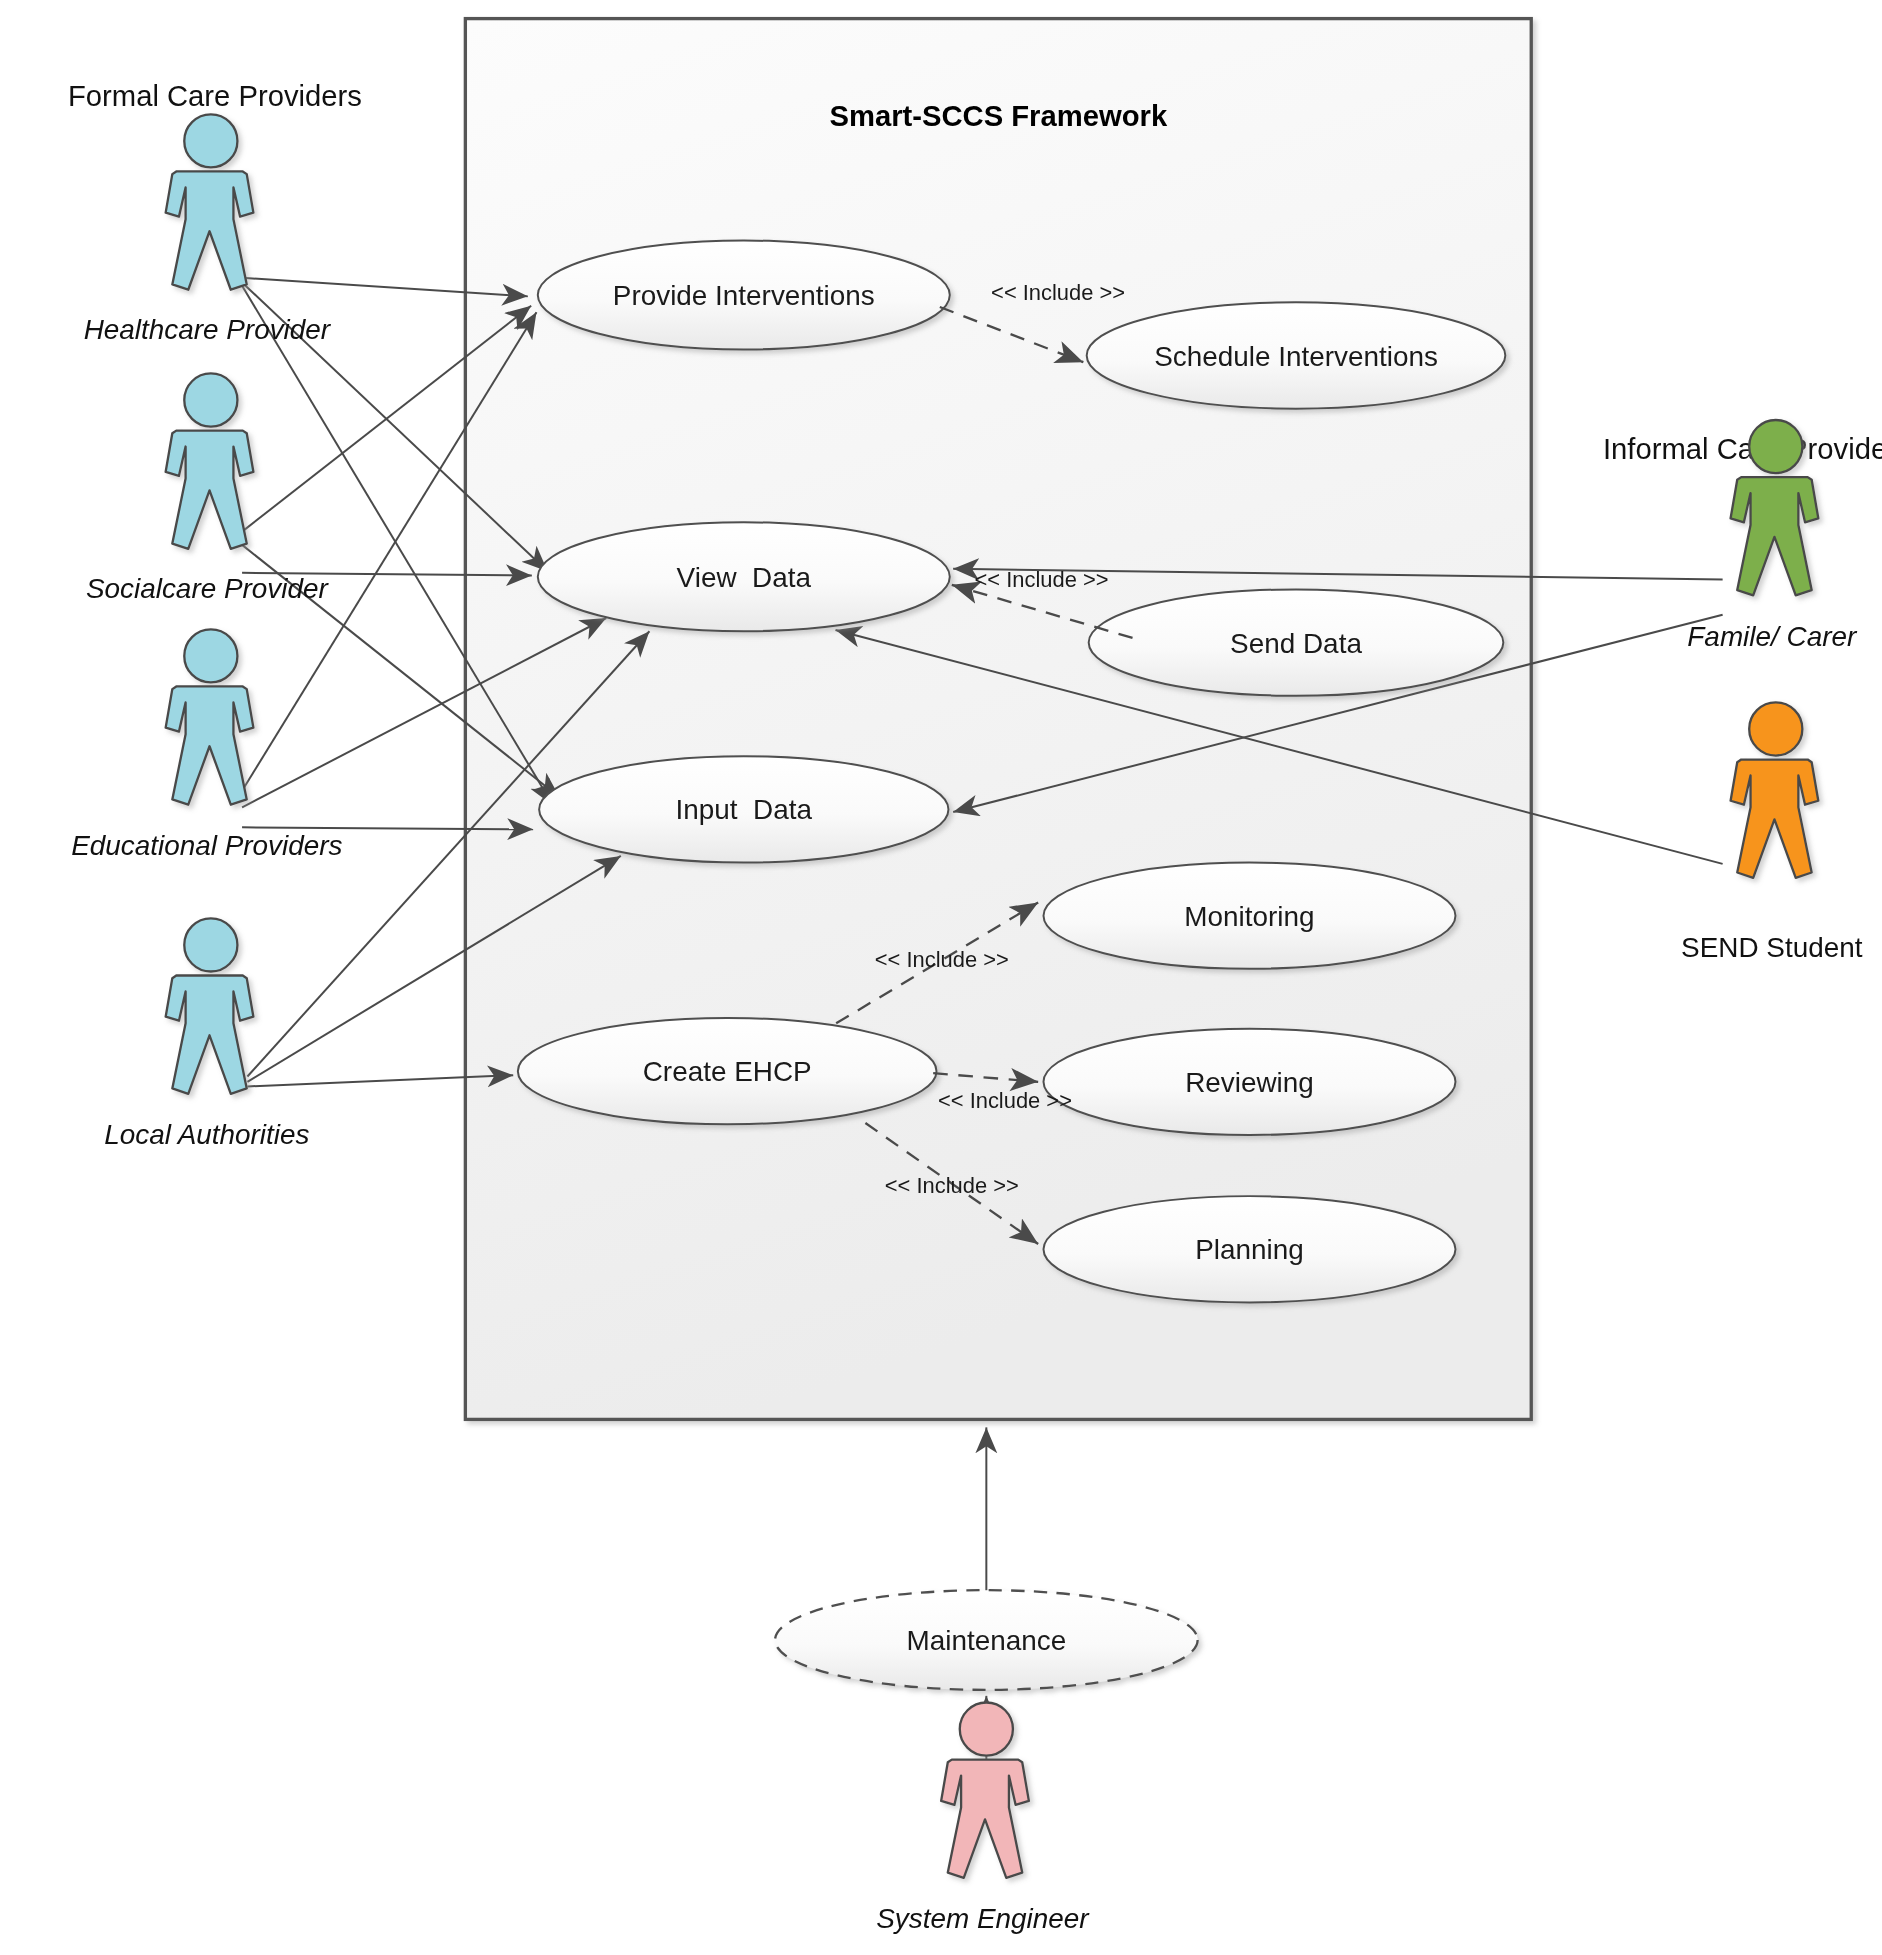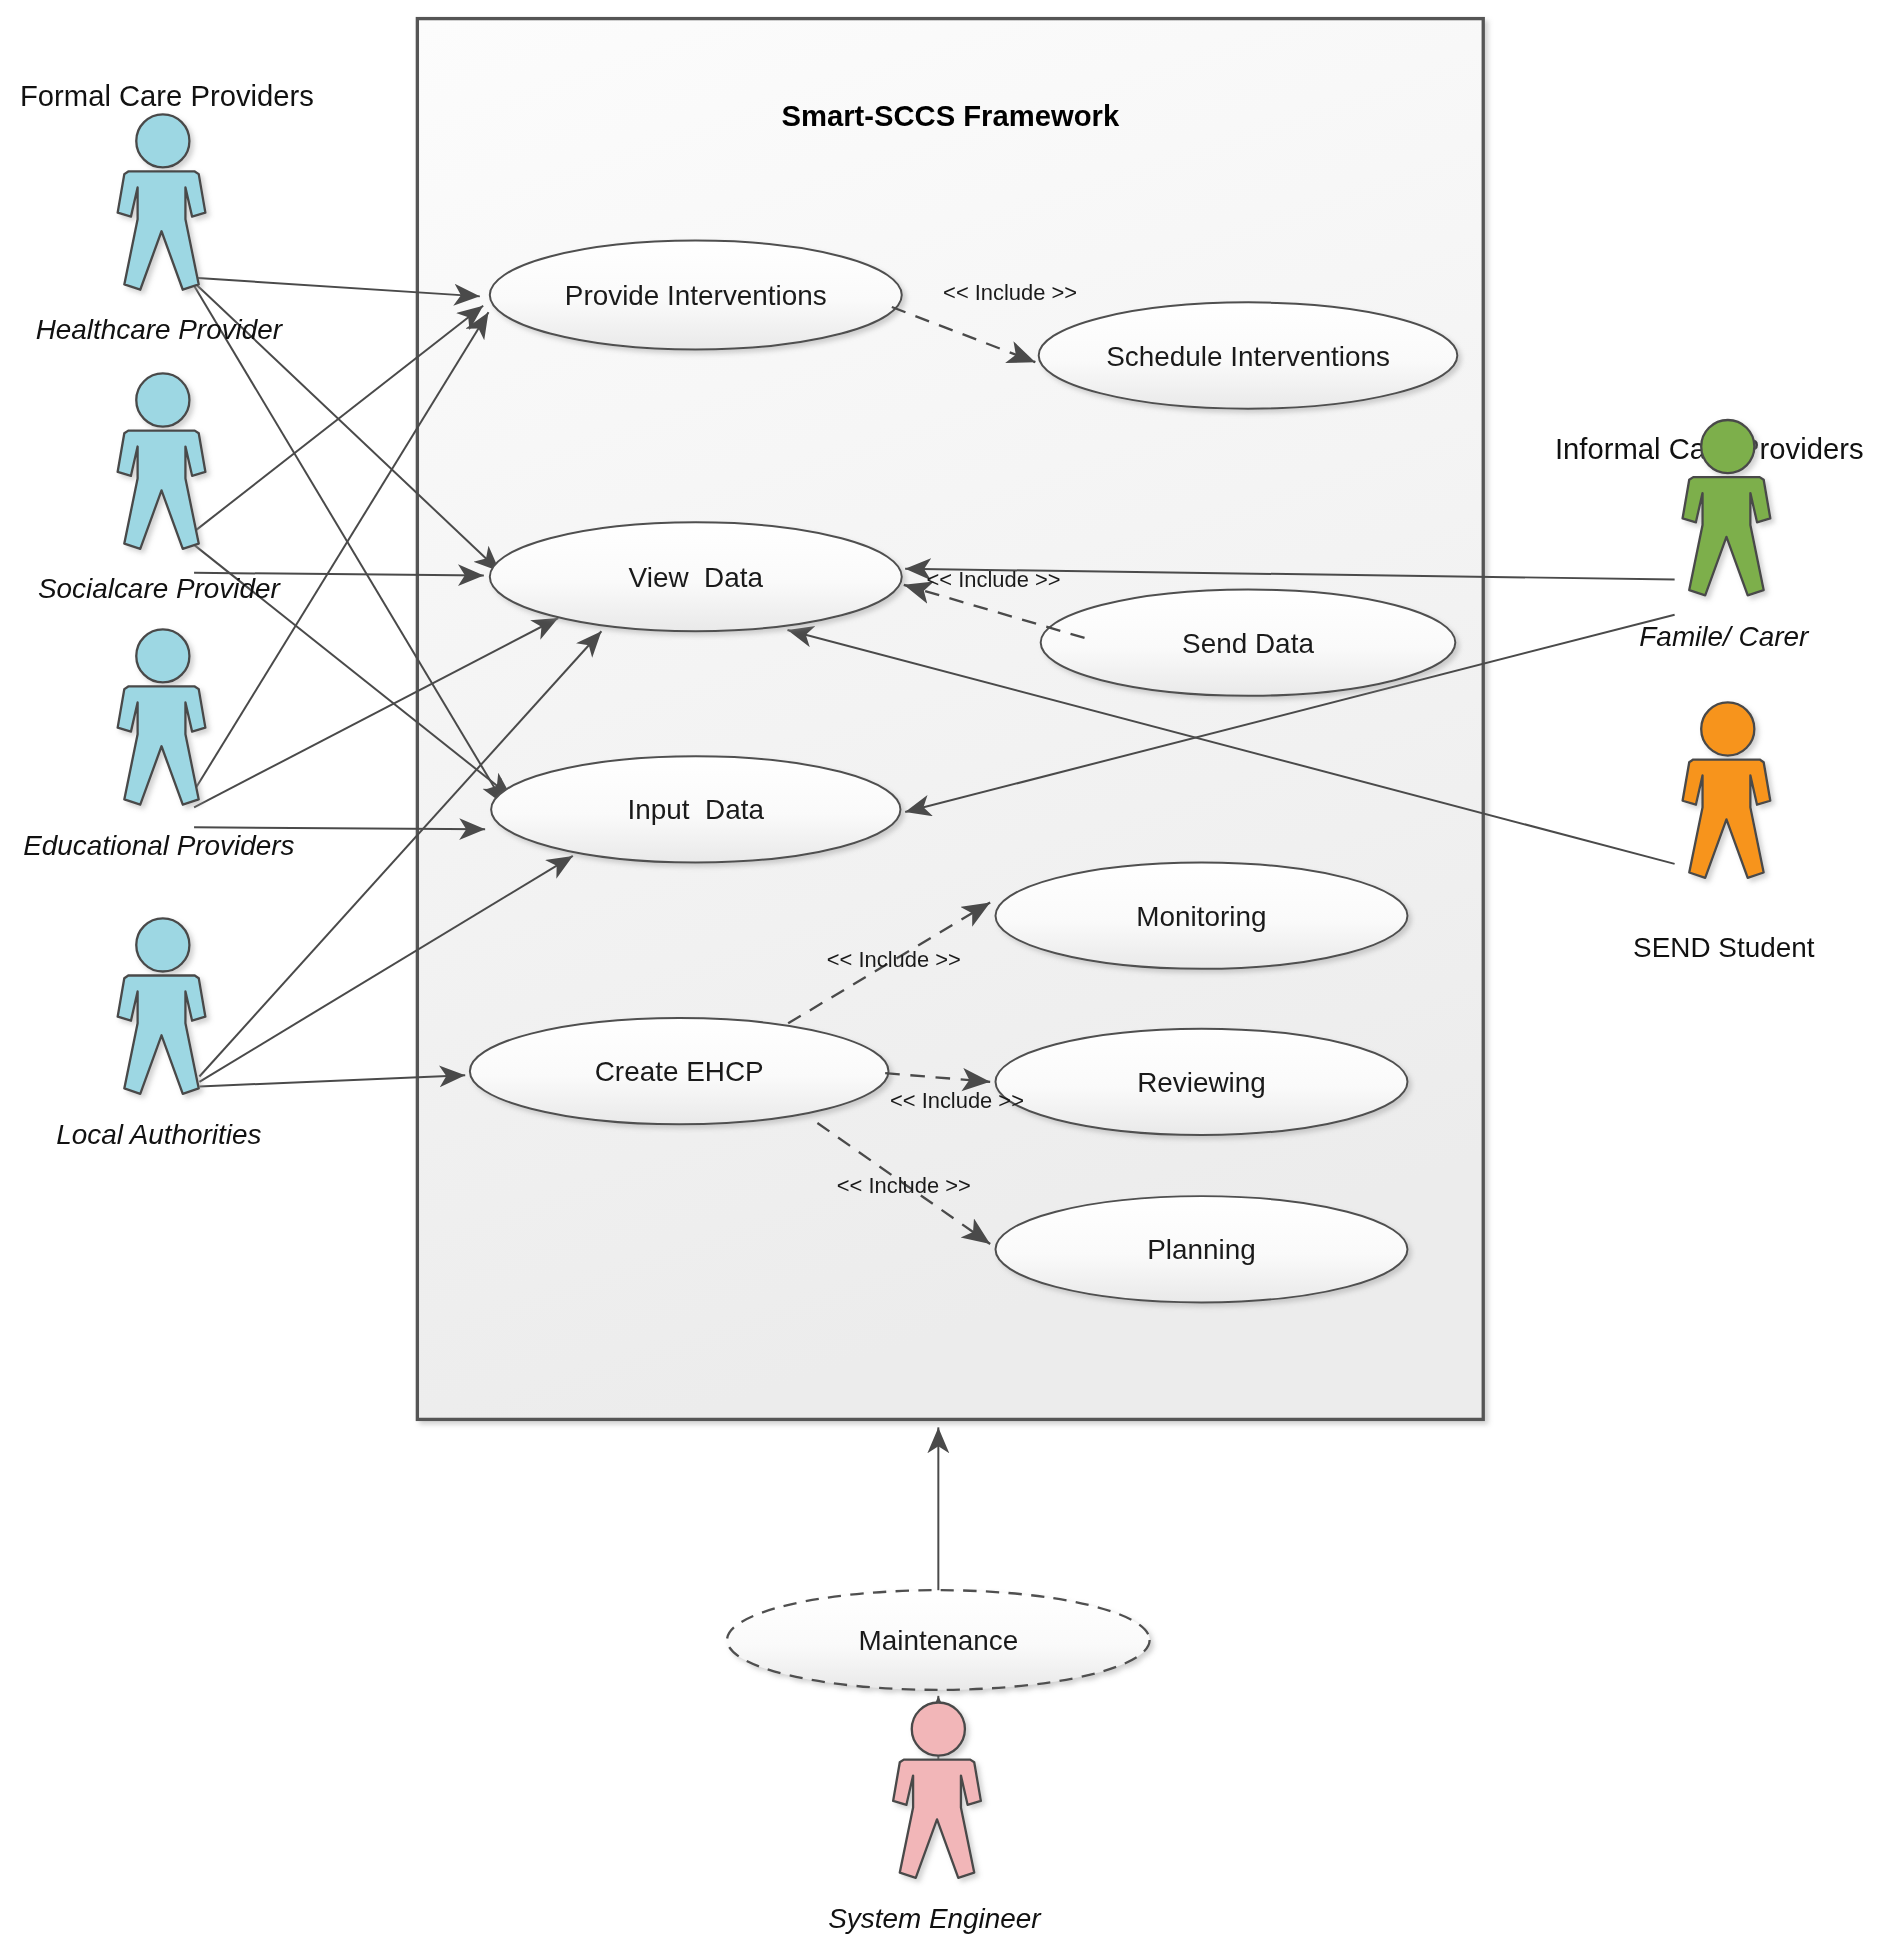--- a/index.html
+++ b/index.html
@@ -11,20 +11,21 @@
     width: 1882px;
     height: 1955px;
     font-family: "Liberation Sans", sans-serif;
     overflow: hidden;
   }
   #diagram-root {
     position: relative;
     width: 1504px;
     height: 1955px;
     background: #ffffff;
+    margin-left: 48px;
   }
   svg.canvas {
     position: absolute;
     top: 0;
     left: 0;
     width: 1882px;
     height: 1955px;
   }
   .uc-label {
     font-family: "Liberation Sans", sans-serif;

